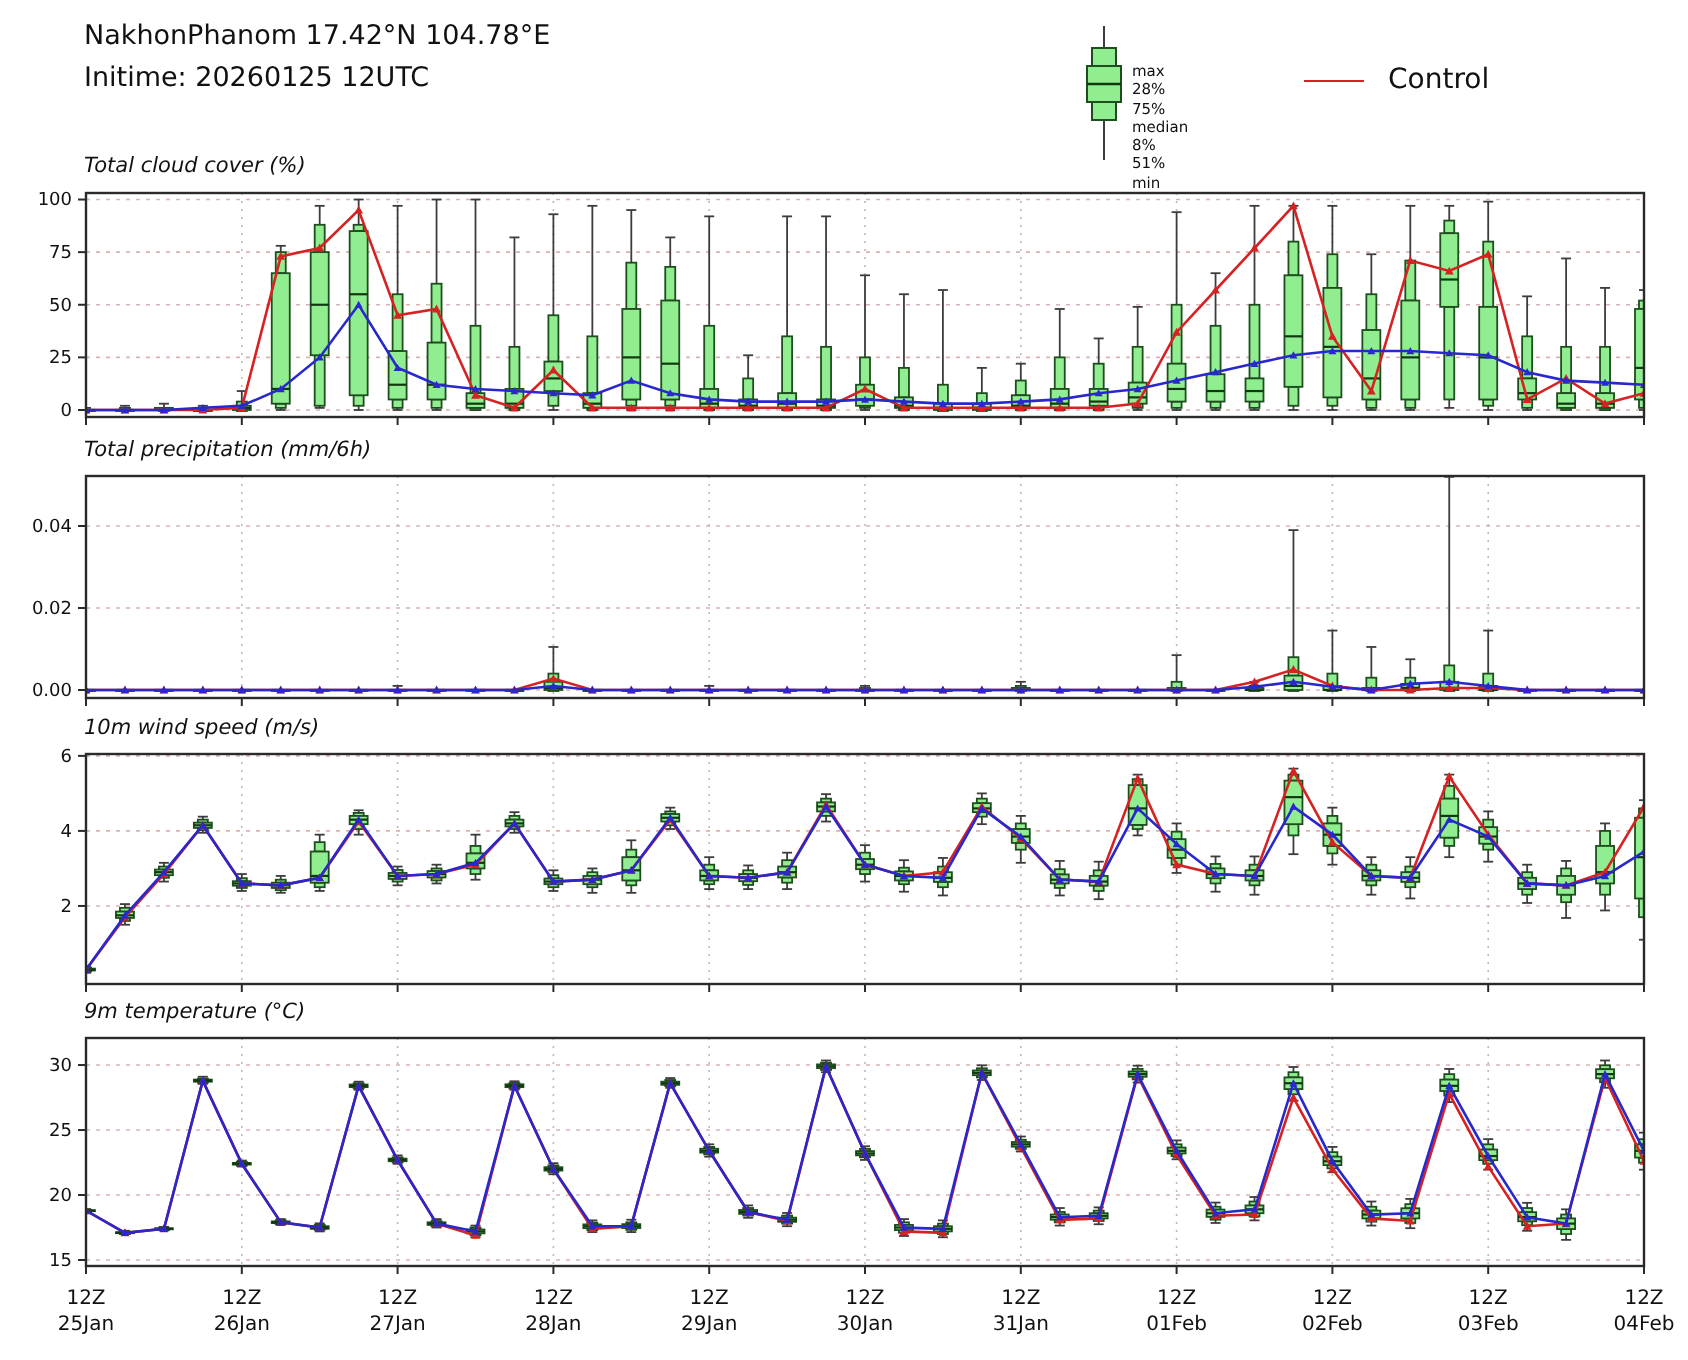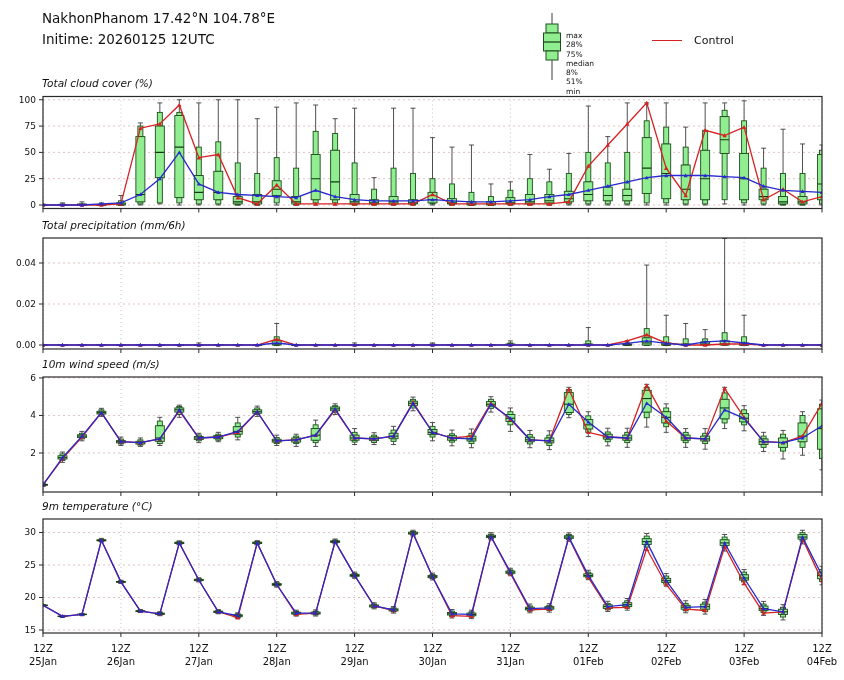--- a/index.html
+++ b/index.html
@@ -8,21 +8,21 @@
   #chart-svg{position:absolute;left:0;top:0;}
   .hdr{position:absolute;left:42px;top:8px;color:#111;font-size:13.5px;line-height:21px;}
   .ptitle{position:absolute;left:42px;color:#111;font-size:10.5px;font-style:italic;}
   .legend-glyph{position:absolute;left:538px;top:10px;}
   .legend-pcts{position:absolute;left:566px;top:9px;font-size:7.5px;line-height:9.3px;color:#111;margin-top:22px;}
   .legend-lines{position:absolute;left:652px;top:28px;}
   .lrow{display:flex;align-items:center;height:24px;}
   .lswatch{width:30px;height:0;border-top:1.6px solid;margin-right:12px;}
   .sw-control{border-color:#d62222;}
   .sw-ensemble{border-color:#2828cc;}
-  .llabel{font-size:11px;color:#111;text-align:center;}
+  .llabel{font-size:14px;color:#111;text-align:center;}
 </style>
 </head>
 <body>
 
 <div id="fig">
   <svg id="chart-svg" width="844" height="680">
       <clipPath id="clip0">
         <rect x="43" y="96.5" width="779" height="112"></rect>
       </clipPath>
       <g>

